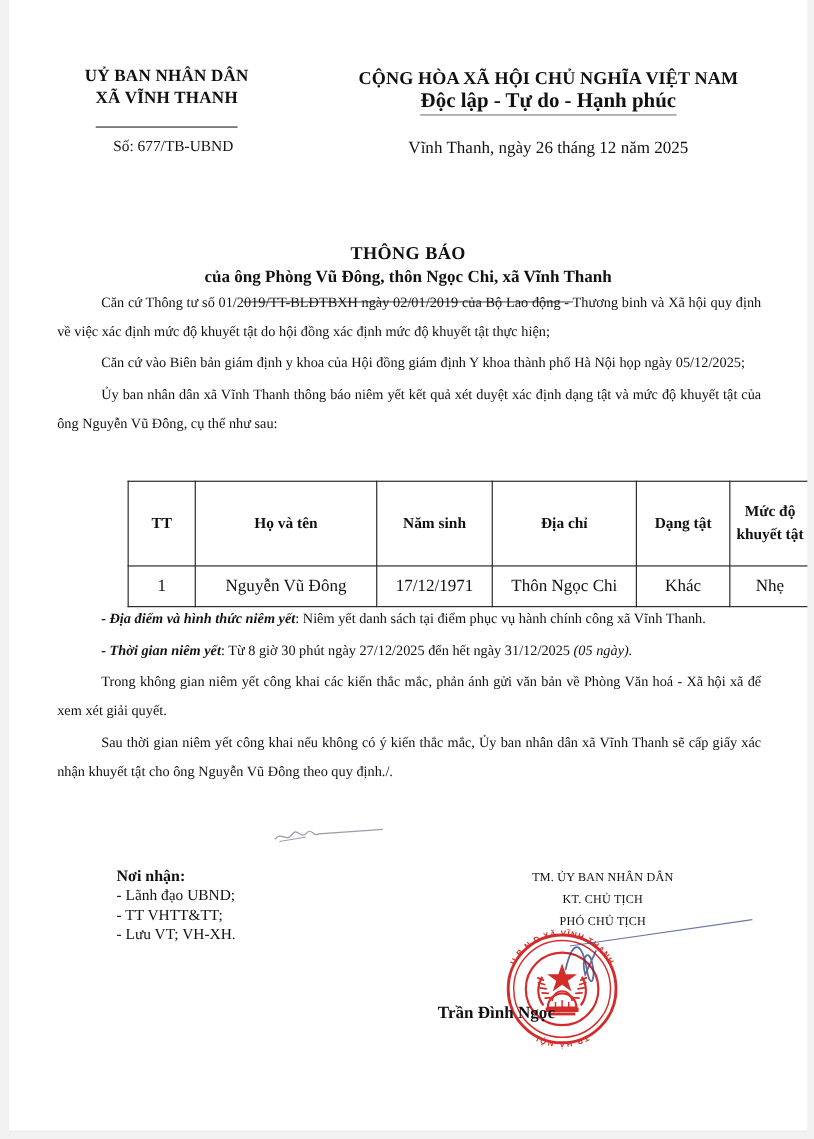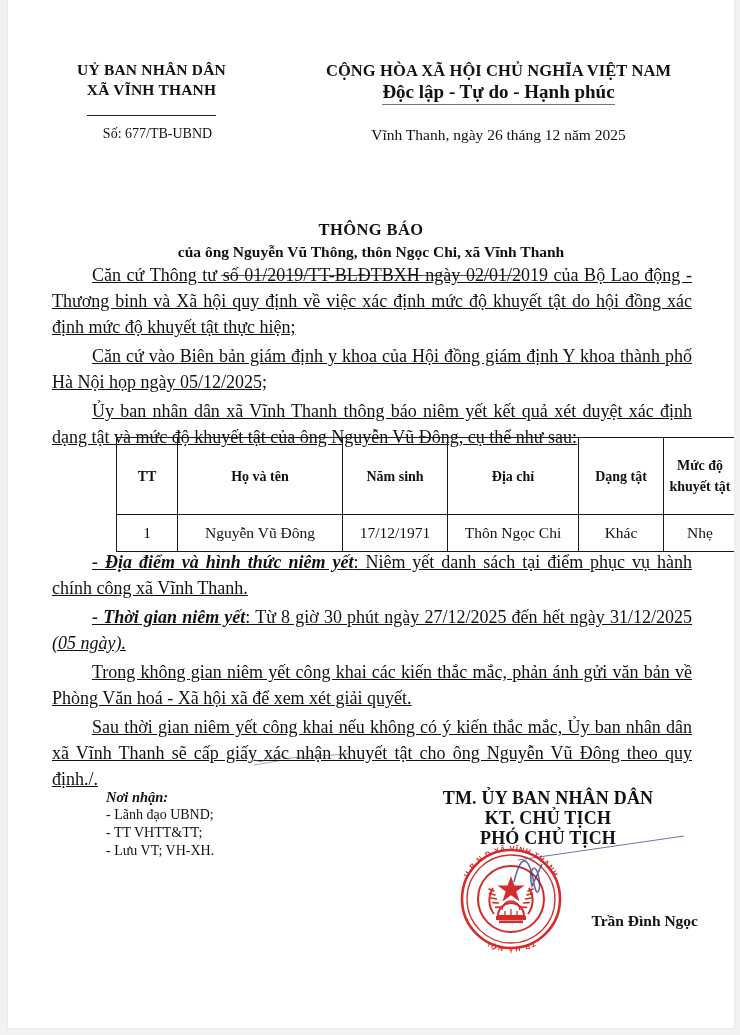--- a/index.html
+++ b/index.html
@@ -130,26 +130,25 @@
 
   
   .body {
     position: absolute;
     top: 262px;
     left: 44px;
     width: 640px;
   }
   p.para {
     margin: 0 0 3px 0;
-    font-size: 18px;
+    font-size: 13px;
     line-height: 26px;
     text-align: justify;
     text-indent: 40px;
     text-justify: inter-word;
-    text-decoration: underline;
   }
   .bi { font-weight: bold; font-style: italic; }
   .it { font-style: italic; }
 
   
   .tbl-wrap {
     position: absolute;
     top: 437px;
     left: 108px;
     width: 566px;
@@ -201,48 +200,47 @@
     height: 180px;
   }
   .recipients {
     position: absolute;
     left: 98px;
     top: 0;
     width: 240px;
   }
   .recip-title {
     font-weight: bold;
-    font-style: italic;
     font-size: 14.5px;
     line-height: 18px;
   }
   .recip-item {
     font-size: 14px;
     line-height: 18px;
   }
   .signblock {
     position: absolute;
     left: 390px;
     top: 0;
     width: 300px;
     text-align: center;
   }
   .sign-line {
-    font-weight: bold;
-    font-size: 18px;
+    font-weight: normal;
+    font-size: 11px;
     line-height: 20px;
     letter-spacing: .2px;
     white-space: nowrap;
   }
   .sign-name {
     position: absolute;
     left: 390px;
     top: 124px;
     width: 300px;
-    text-align: right;
+    text-align: left;
     font-weight: bold;
     font-size: 15.5px;
     white-space: nowrap;
   }
 
   
   .seal {
     position: absolute;
     left: 442px;
     top: 50px;
@@ -284,21 +282,21 @@
         <span class="u-line-gray">Độc lập - Tự do - Hạnh phúc</span>
       </div>
     </div>
   </div>
 
   <div class="docnum">Số: 677/TB-UBND</div>
   <div class="dateline">Vĩnh Thanh, ngày  26  tháng  12  năm 2025</div>
 
   <div class="title-block">
     <div class="title-main">THÔNG BÁO</div>
-    <div class="title-sub">của ông Nguyễn Vũ Thông, thôn Ngọc Chi, xã Vĩnh Thanh</div>
+    <div class="title-sub">của ông Phòng Vũ Đông, thôn Ngọc Chi, xã Vĩnh Thanh</div>
     <div class="title-underline-wrap">
       <span class="title-underline"></span>
     </div>
   </div>
 
   <div class="body">
     <p class="para">Căn cứ Thông tư số 01/2019/TT-BLĐTBXH ngày 02/01/2019 của Bộ Lao động - Thương binh và Xã hội quy định về việc xác định mức độ khuyết tật do hội đồng xác định mức độ khuyết tật thực hiện;</p>
     <p class="para">Căn cứ vào Biên bản giám định y khoa của Hội đồng giám định Y khoa thành phố Hà Nội họp ngày 05/12/2025;</p>
     <p class="para">Ủy ban nhân dân xã Vĩnh Thanh thông báo niêm yết kết quả xét duyệt xác định dạng tật và mức độ khuyết tật của ông Nguyễn Vũ Đông, cụ thể như sau:</p>
   </div>

